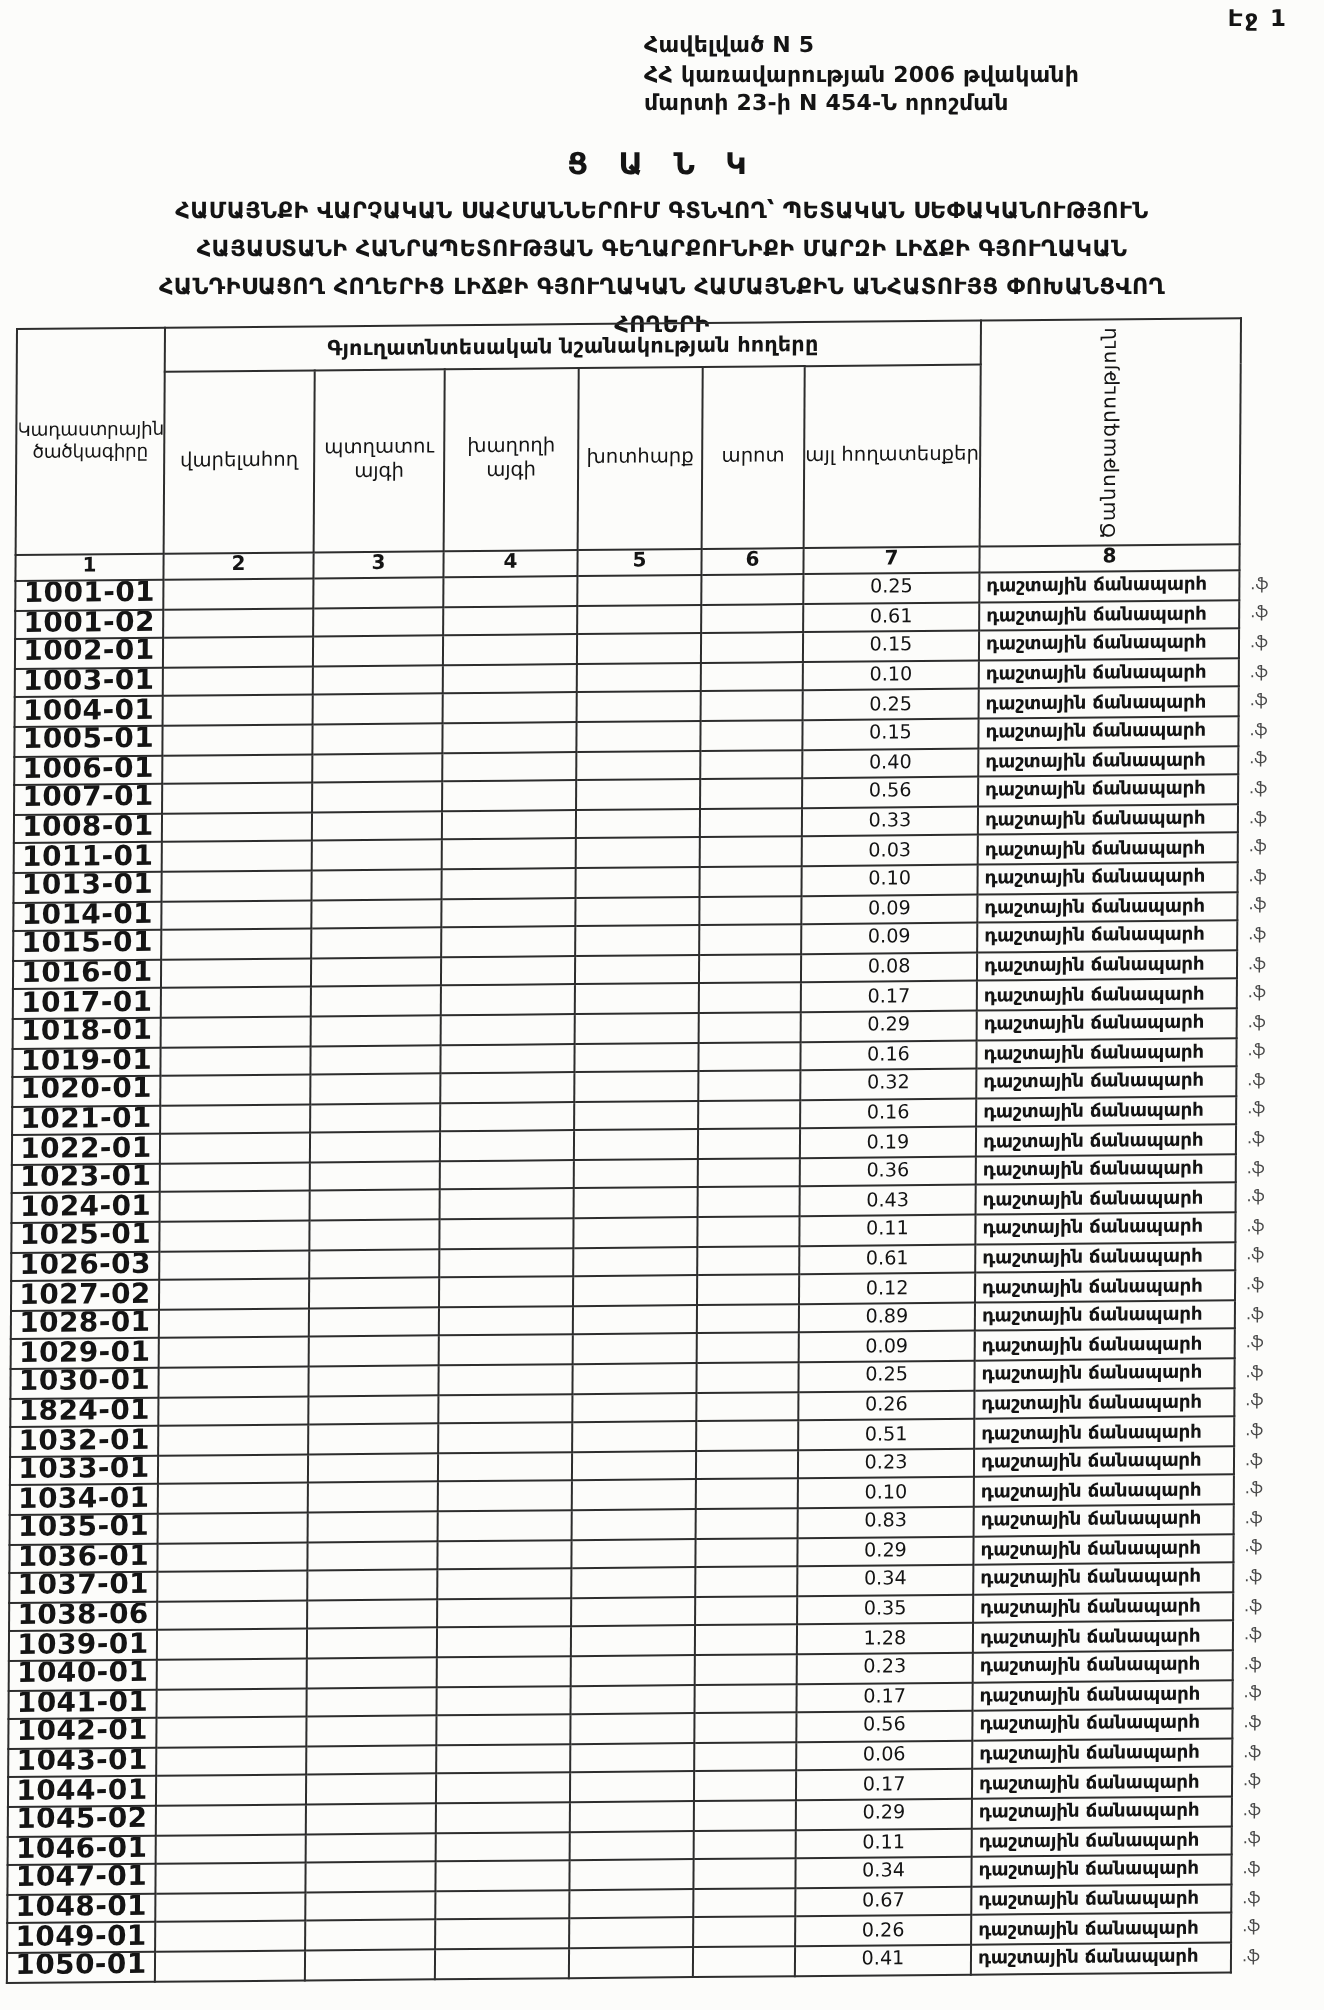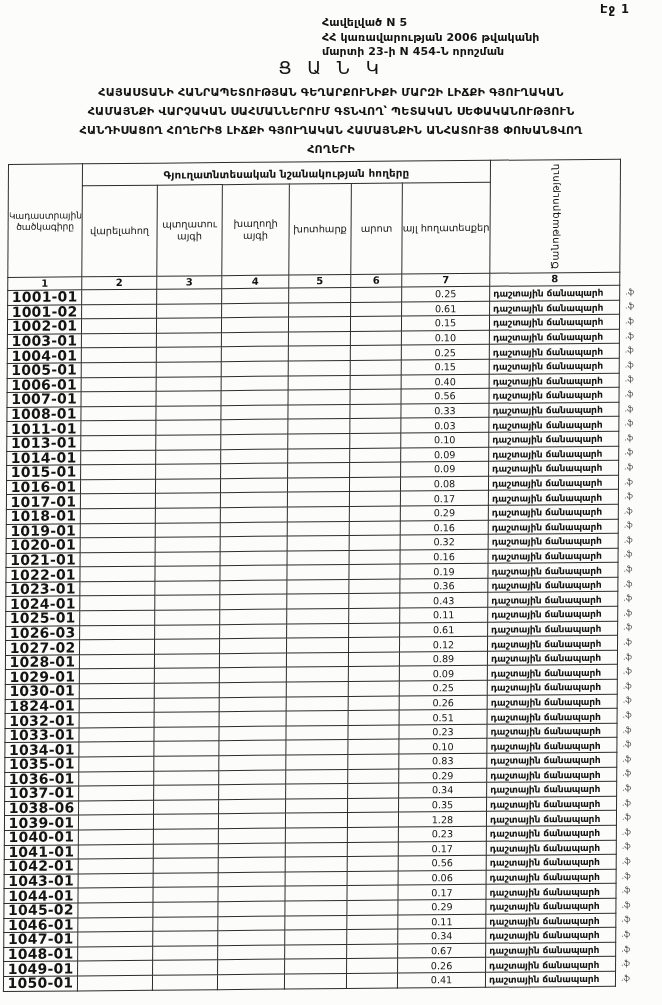--- a/index.html
+++ b/index.html
@@ -3,33 +3,33 @@
 <meta charset="utf-8">
 <style>
   html,body{margin:0;padding:0;}
   body{
     width:662px;height:1005px;position:relative;overflow:hidden;
     background:#fcfcfa;color:#141414;
     font-family:"DejaVu Sans",sans-serif;
     -webkit-font-smoothing:antialiased;
   }
   .page-label{
-    position:absolute;top:2px;right:32px;
+    position:absolute;top:2px;right:18px;
     font-size:11.5px;font-weight:bold;letter-spacing:1px;
   }
   .appendix{
     position:absolute;top:16px;left:322px;width:334px;
     text-align:left;font-size:11px;font-weight:bold;line-height:14.5px;
     letter-spacing:0.1px;
   }
   .title-block{
     position:absolute;top:57px;left:10px;width:642px;text-align:center;
   }
   .title-heading{
-    font-size:18px;font-weight:normal;letter-spacing:5px;margin-bottom:5px;
+    font-size:15px;font-weight:bold;letter-spacing:5px;margin-bottom:5px;margin-top:16px;
   }
   .title-line{
     font-size:11.2px;font-weight:bold;line-height:19px;letter-spacing:0.2px;
     white-space:nowrap;
   }
   .table-wrap{
     position:absolute;top:164px;left:8px;
     transform:skewY(-0.5deg) skewX(-0.35deg);
     transform-origin:top left;
   }
@@ -78,22 +78,22 @@
 <div class="page-label">Էջ 1</div>
 
 <div class="appendix">
   <div>Հավելված N 5</div>
   <div>ՀՀ կառավարության 2006 թվականի</div>
   <div>մարտի 23-ի N 454-Ն որոշման</div>
 </div>
 
 <div class="title-block">
   <div class="title-heading">Ց Ա Ն Կ</div>
+  <div class="title-line">ՀԱՄԱՅՆՔԻ ՎԱՐՉԱԿԱՆ ՍԱՀՄԱՆՆԵՐՈՒՄ ԳՏՆՎՈՂ՝ ՊԵՏԱԿԱՆ ՍԵՓԱԿԱՆՈՒԹՅՈՒՆ</div>
   <div class="title-line">ՀԱՅԱՍՏԱՆԻ ՀԱՆՐԱՊԵՏՈՒԹՅԱՆ ԳԵՂԱՐՔՈՒՆԻՔԻ ՄԱՐԶԻ ԼԻՃՔԻ ԳՅՈՒՂԱԿԱՆ</div>
-  <div class="title-line">ՀԱՄԱՅՆՔԻ ՎԱՐՉԱԿԱՆ ՍԱՀՄԱՆՆԵՐՈՒՄ ԳՏՆՎՈՂ՝ ՊԵՏԱԿԱՆ ՍԵՓԱԿԱՆՈՒԹՅՈՒՆ</div>
   <div class="title-line">ՀԱՆԴԻՍԱՑՈՂ ՀՈՂԵՐԻՑ ԼԻՃՔԻ ԳՅՈՒՂԱԿԱՆ ՀԱՄԱՅՆՔԻՆ ԱՆՀԱՏՈՒՅՑ ՓՈԽԱՆՑՎՈՂ</div>
   <div class="title-line">ՀՈՂԵՐԻ</div>
 </div>
 
 <div class="table-wrap">
   <table>
     <colgroup>
       <col style="width:74px">
         <col style="width:75px">
         <col style="width:65px">

